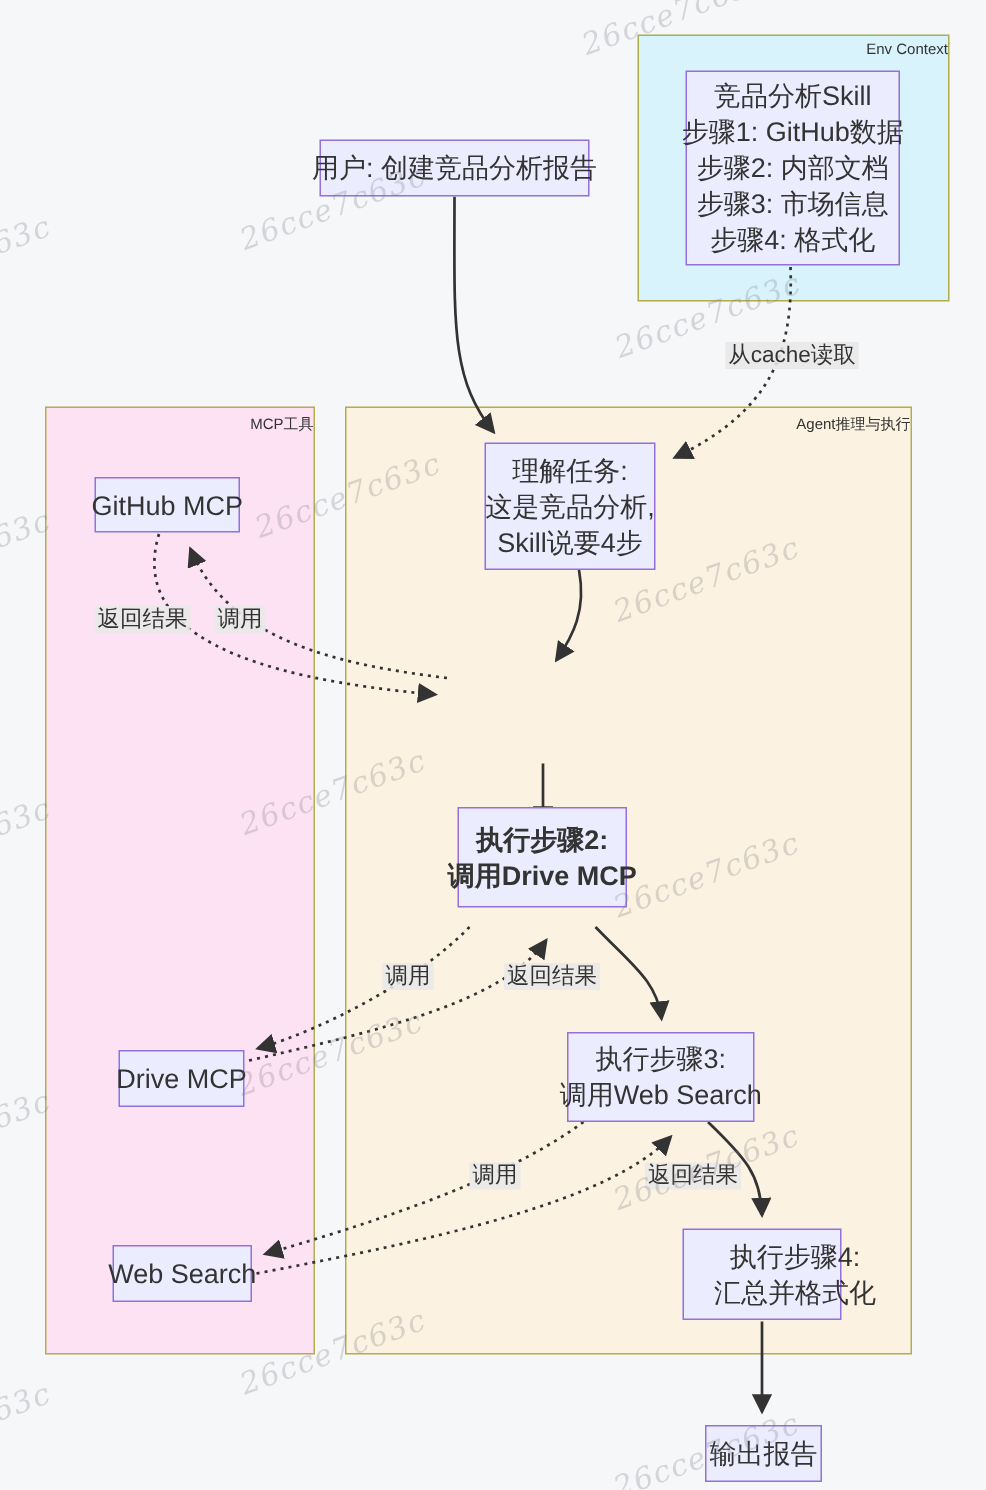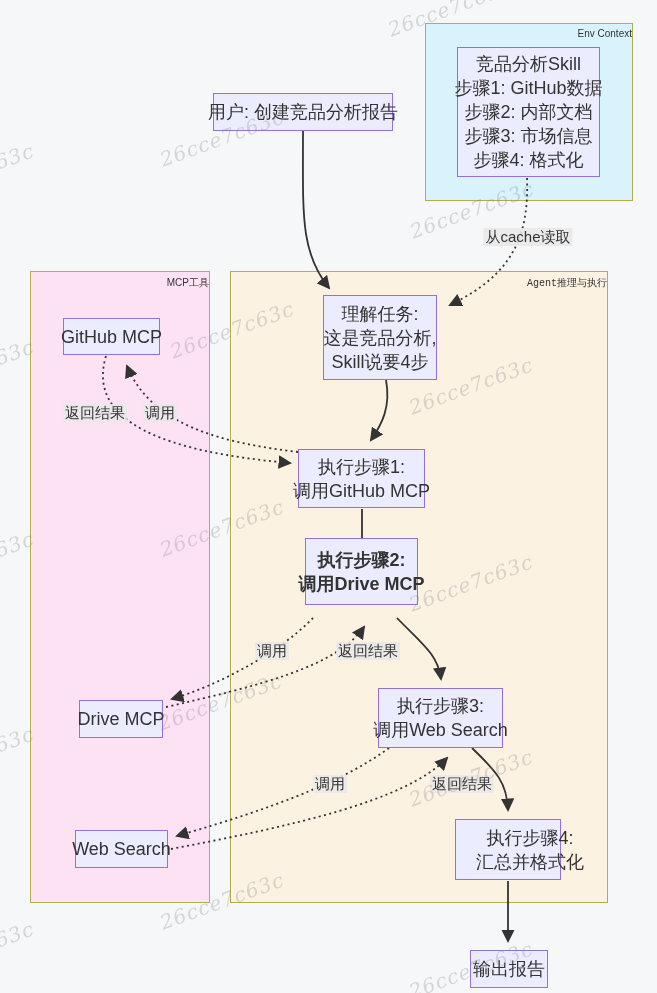--- a/index.html
+++ b/index.html
@@ -4,21 +4,21 @@
 <style>
   html,body{margin:0;padding:0;}
   body{font-family:"Liberation Sans","DejaVu Sans",sans-serif;background:var(--page-bg,#f6f7f9);}
   #canvas{position:relative;width:657px;height:993px;overflow:hidden;background:var(--page-bg,#f6f7f9);}
 
   .container{position:absolute;border:1px solid var(--container-border,#b6b254);box-sizing:border-box;}
   .container .ctitle{position:absolute;top:4px;left:0;width:100%;text-align:right;
     font-size:10px;color:#333;}
   #env-container{left:425px;top:23px;width:208px;height:178px;background:var(--env-fill,#d8f3fb);}
   #mcp-container{left:30px;top:271px;width:180px;height:632px;background:var(--mcp-fill,#fde2f3);}
-  #agent-container{left:230px;top:271px;width:378px;height:632px;background:var(--agent-fill,#fcf2e1);font-family:Liberation Mono, monospace;}
+  #agent-container{left:230px;top:271px;width:378px;height:632px;background:var(--agent-fill,#fcf2e1);}
 
   .node{position:absolute;box-sizing:border-box;background:var(--node-fill,#ECECFF);
     border:1px solid var(--node-border,#9370DB);color:#333;font-size:18px;
     display:flex;flex-direction:column;align-items:center;justify-content:center;
     text-align:center;line-height:24px;}
   .node span{display:block;white-space:nowrap;}
 
   #node-user{left:213px;top:93px;width:180px;height:38px;}
   #node-skill{left:457px;top:47px;width:143px;height:130px;line-height:24px;}
   #node-understand{left:323px;top:295px;width:114px;height:85px;}
@@ -101,24 +101,20 @@
     <span>步骤3: 市场信息</span>
     <span>步骤4: 格式化</span>
   </div>
 
   <div class="node" id="node-understand">
     <span>理解任务:</span>
     <span>这是竞品分析,</span>
     <span>Skill说要4步</span>
   </div>
 
-  <div class="node" id="node-step1">
-    <span>执行步骤1:</span>
-    <span>调用GitHub MCP</span>
-  </div>
 
   <div class="node" id="node-step2">
     <span>执行步骤2:</span>
     <span>调用Drive MCP</span>
   </div>
 
   <div class="node" id="node-step3">
     <span>执行步骤3:</span>
     <span>调用Web Search</span>
   </div>

